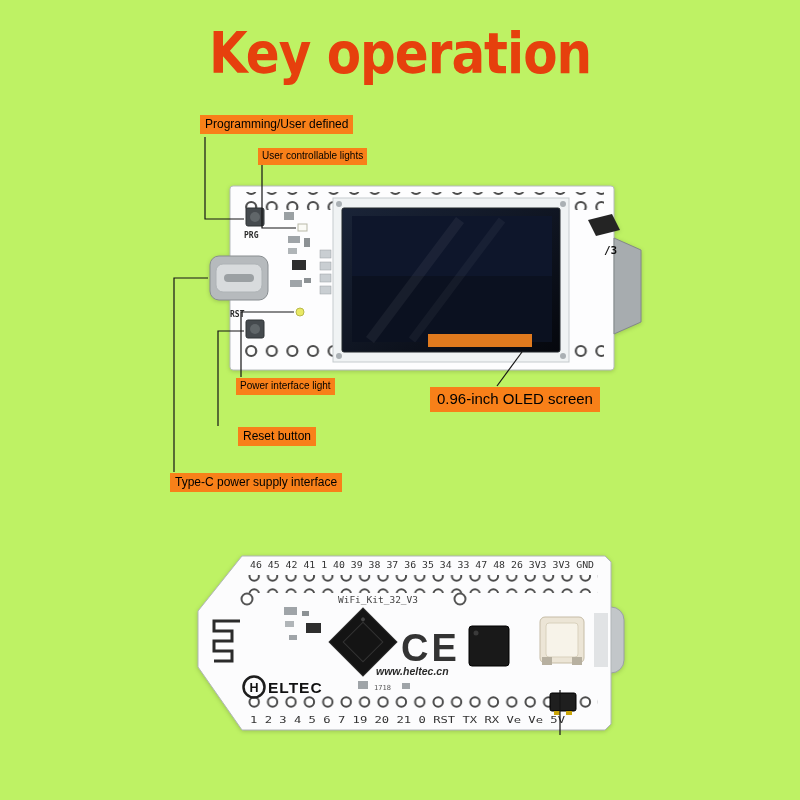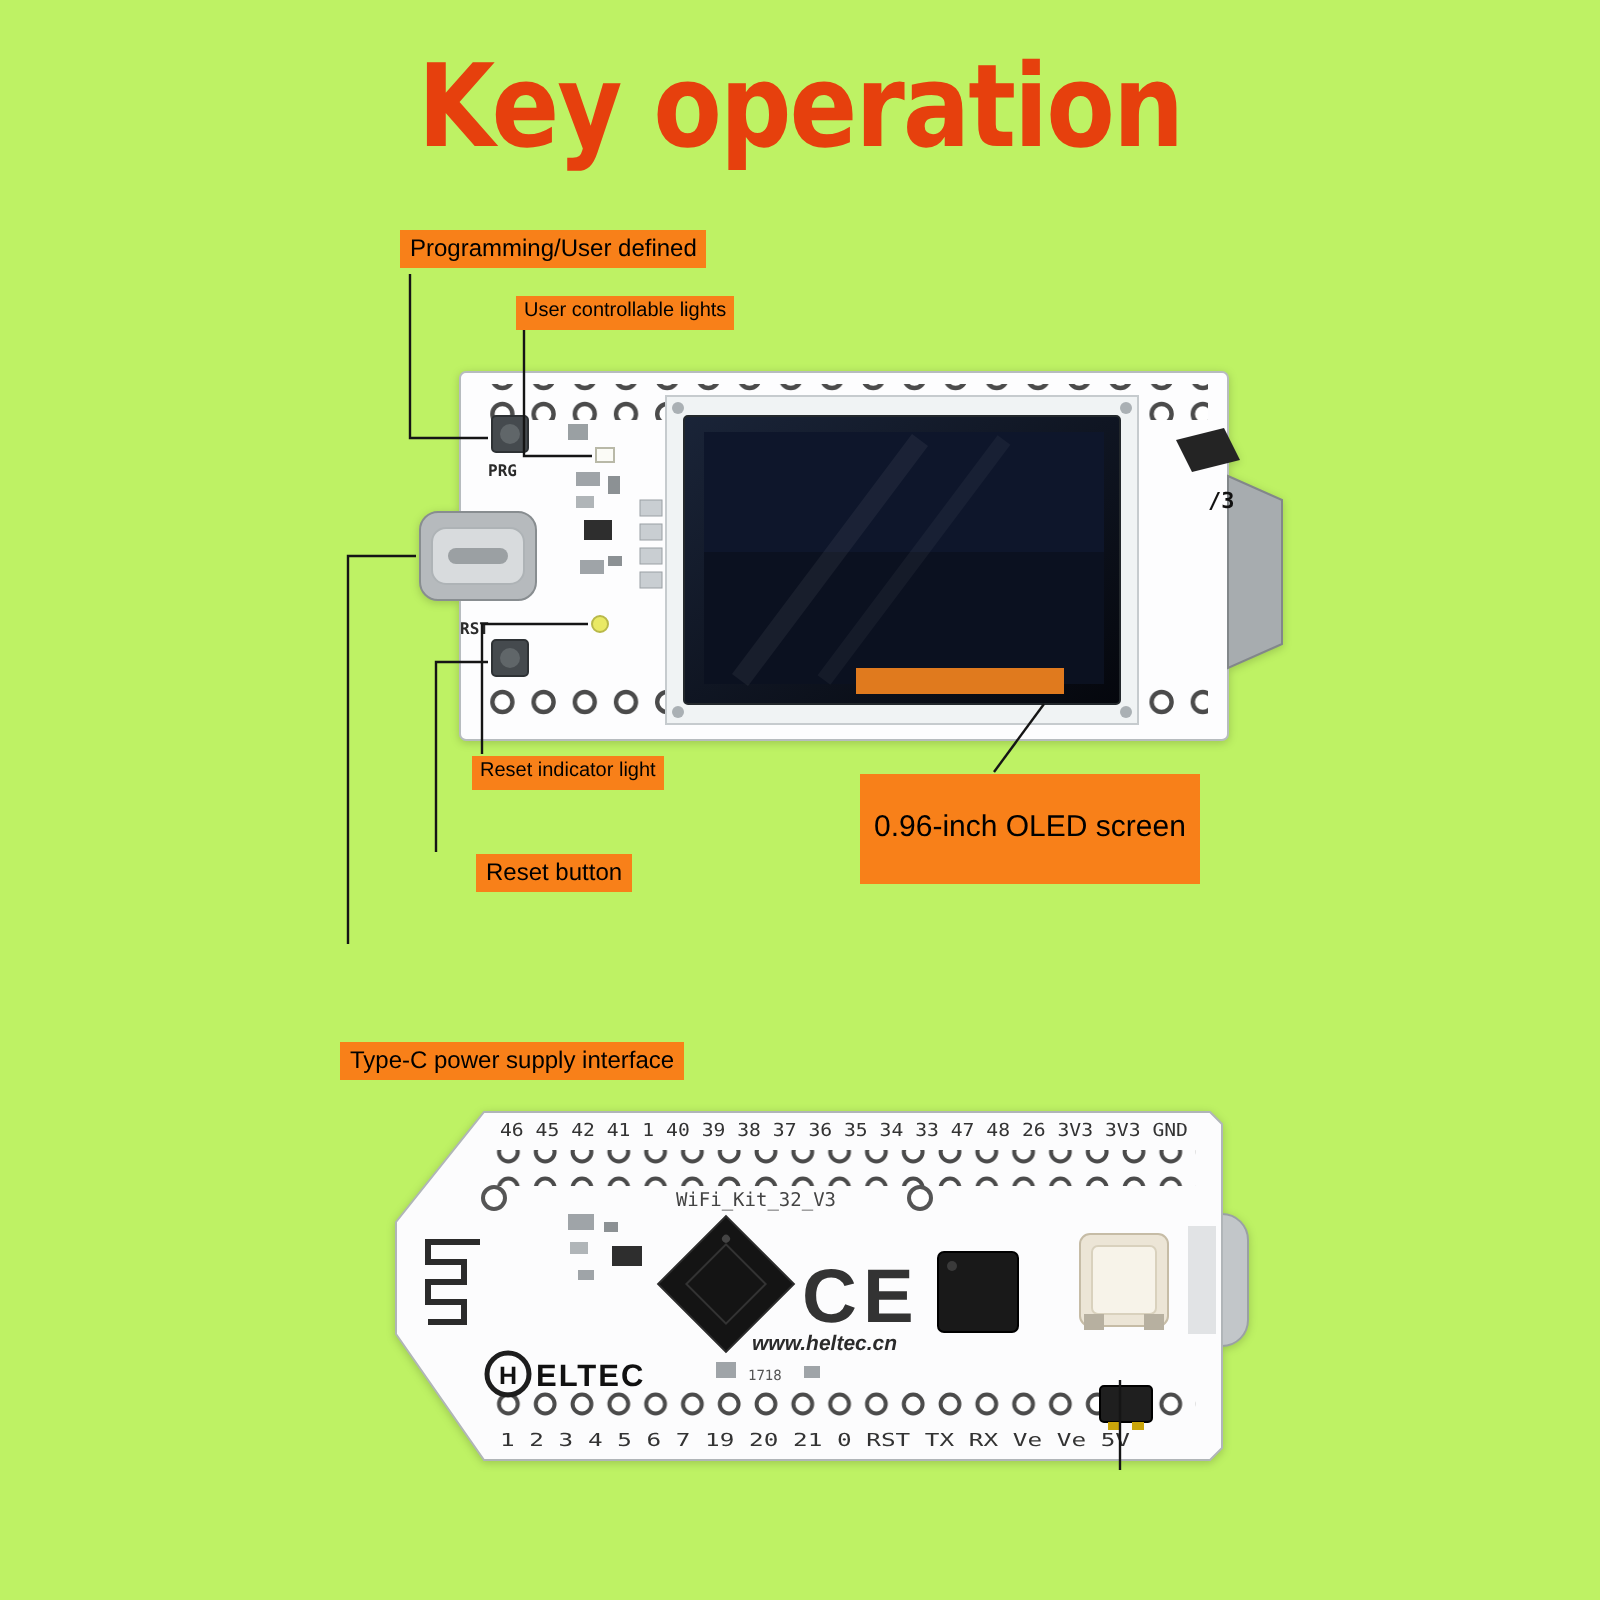--- a/index.html
+++ b/index.html
@@ -5,21 +5,21 @@
   html,body{margin:0;padding:0;background:#ffffff;}
   .stage{position:relative;width:800px;height:800px;background:#bef264;overflow:hidden;
          font-family:"Liberation Sans",sans-serif;}
   .title{position:absolute;top:20px;left:0;width:100%;text-align:center;
          font-family:"DejaVu Sans",sans-serif;font-weight:bold;font-size:50px;
          letter-spacing:-1px;color:var(--title-color,#e6400d);
          transform:scaleY(1.15);transform-origin:center top;}
   .callout{position:absolute;background:var(--accent,#f88019);color:#000;
            padding:2px 5px;font-size:12px;line-height:1.25;white-space:nowrap;}
   .callout.sm{font-size:10px;padding:2px 4px;}
-  .callout.lg{font-size:15px;padding:18px 7px;}
+  .callout.lg{font-size:15px;padding:3px 7px;}
   .callout.md{font-size:12px;padding:2px 6px;}
   .board{position:absolute;}
   .board svg{display:block;filter:drop-shadow(0 1px 2px rgba(0,0,0,.18));}
   svg.lines{position:absolute;left:0;top:0;pointer-events:none;}
   svg text{font-family:"DejaVu Sans Mono",monospace;}
 </style>
 </head>
 <body>
 
 <div class="stage">
@@ -174,18 +174,18 @@
     <polyline points="262,165 262,228 296,228" fill="none" stroke="#151515" stroke-width="1.2"></polyline>
     <polyline points="241,377 241,312 294,312" fill="none" stroke="#151515" stroke-width="1.2"></polyline>
     <polyline points="218,426 218,331 244,331" fill="none" stroke="#151515" stroke-width="1.2"></polyline>
     <polyline points="174,472 174,278 208,278" fill="none" stroke="#151515" stroke-width="1.2"></polyline>
     <line x1="497" y1="386" x2="522" y2="352" stroke="#151515" stroke-width="1.2"></line>
     <line x1="560" y1="735" x2="560" y2="690" stroke="#151515" stroke-width="1.2"></line>
   </svg>
 
   <div class="callout" style="left:200px;top:115px;">Programming/User defined</div>
   <div class="callout sm" style="left:258px;top:148px;text-align:right;">User controllable lights</div>
-  <div class="callout sm" style="left:236px;top:378px;">Reset indicator light</div>
+  <div class="callout sm" style="left:236px;top:378px;">Power interface light</div>
   <div class="callout" style="left:214px;top:427px;margin-left:24px;">Reset button</div>
-  <div class="callout" style="left:170px;top:473px;margin-top:48px;">Type-C power supply interface</div>
+  <div class="callout" style="left:170px;top:473px;">Type-C power supply interface</div>
   <div class="callout lg" style="left:430px;top:387px;">0.96-inch OLED screen</div>
 
 </div>
 
 </body></html>

